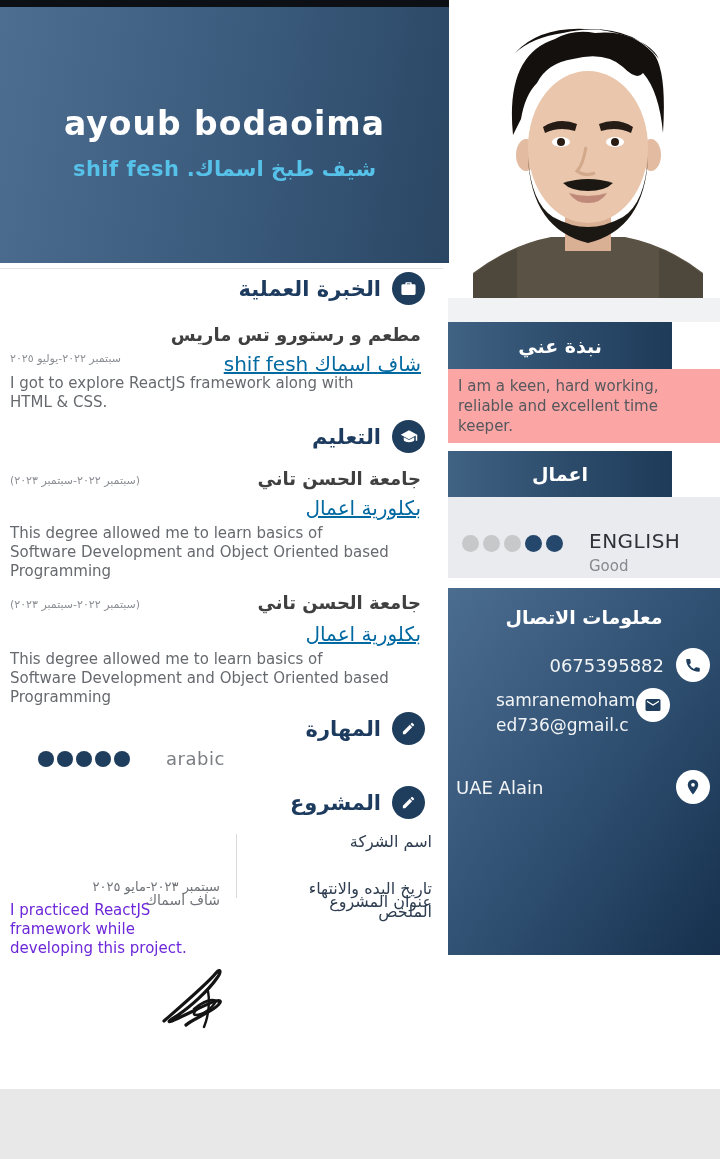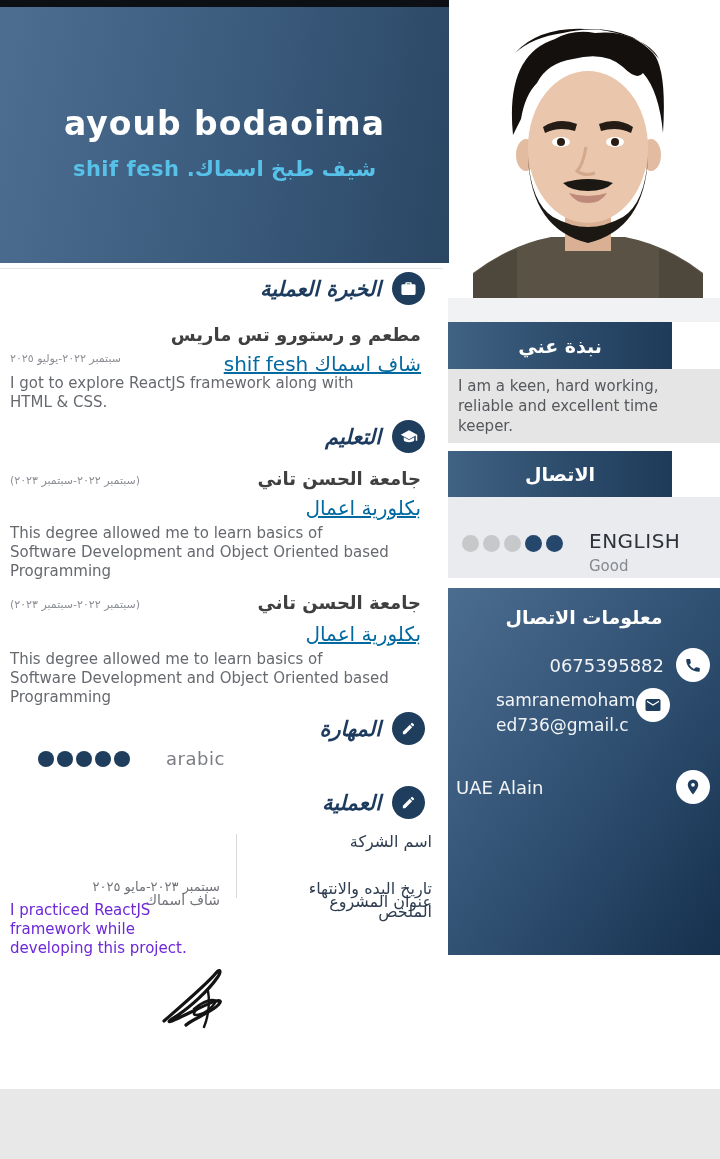--- a/index.html
+++ b/index.html
@@ -19,21 +19,21 @@
   
   .photo{position:absolute;left:455px;top:7px;width:265px;height:291px;background:#ffffff;overflow:hidden;}
   .photo svg{display:block;}
   .photo-strip{position:absolute;left:448px;top:298px;width:272px;height:24px;background:#f1f2f4;}
 
   
   .side-bar{position:absolute;left:448px;width:224px;display:flex;align-items:center;justify-content:center;
     background:linear-gradient(90deg,#406283 0%,#2c4b6b 55%,#1e3c59 100%);}
   .side-bar .bar-title{color:#ffffff;font-weight:bold;font-size:19px;direction:rtl;}
   .about-bar{top:322px;height:47px;}
-  .about-body{position:absolute;left:448px;top:369px;width:272px;height:74px;background:#e5e5e5;}
+  .about-body{position:absolute;left:448px;top:369px;width:272px;height:74px;background:#fca5a5;}
   .about-text{margin:8px 10px 0 10px;width:218px;color:#55585c;font-size:15px;line-height:1.33;}
   .lang-bar{top:451px;height:46px;}
   .lang-body{position:absolute;left:448px;top:497px;width:272px;height:81px;background:#e9ebee;}
   .lang-row{display:flex;align-items:flex-start;padding:32px 14px 0 14px;gap:26px;}
   .lang-dots{display:flex;gap:4px;margin-top:6px;}
   .lang-dots .dot{width:17px;height:17px;border-radius:50%;background:#c6c8ca;}
   .lang-dots .dot.filled{background:#24476b;}
   .lang-name{color:#2e3238;font-size:20px;letter-spacing:.5px;}
   .lang-level{color:#85888d;font-size:15px;margin-top:4px;}
 
@@ -47,21 +47,21 @@
   .c-row.loc{top:182px;justify-content:space-between;}
   .c-icon{width:34px;height:34px;border-radius:50%;background:#ffffff;display:flex;align-items:center;justify-content:center;flex:0 0 auto;}
   .c-text{color:#f2f4f6;font-size:18px;}
   .email-text{font-size:17px;width:140px;word-break:break-all;line-height:1.45;text-align:left;direction:ltr;}
 
   
   .bottom-strip{position:absolute;left:0;top:1089px;width:720px;height:70px;background:#e8e8e8;}
 
   
   .rule{position:absolute;left:0;top:268px;width:443px;height:1px;background:#e3e5e8;}
-  .sec-header{position:absolute;left:0;width:449px;direction:rtl;display:flex;align-items:center;gap:11px;padding-right:24px;box-sizing:border-box;font-style:italic;}
+  .sec-header{position:absolute;left:0;width:449px;direction:rtl;display:flex;align-items:center;gap:11px;padding-right:24px;box-sizing:border-box;}
   .sec-header .icon-circle{width:33px;height:33px;border-radius:50%;background:#1f3d5c;display:flex;align-items:center;justify-content:center;flex:0 0 auto;}
   .sec-header .sec-title{color:#1d3b5e;font-weight:bold;font-size:21px;}
 
   .r-align{position:absolute;left:0;width:449px;direction:rtl;box-sizing:border-box;padding-right:28px;}
   .entry-title{color:#404040;font-weight:bold;font-size:18px;}
   .entry-sub{color:#0369a1;font-size:20px;text-decoration:underline;}
   .date{position:absolute;left:10px;direction:rtl;color:#8b8e94;font-size:11px;white-space:nowrap;}
   .body-text{position:absolute;left:10px;color:#66696e;font-size:15px;line-height:1.28;text-align:left;}
 
   .skill-row{position:absolute;left:38px;top:748px;display:flex;align-items:center;gap:36px;}
@@ -129,21 +129,21 @@
   <div class="photo-strip"></div>
 
   <div class="side-bar about-bar">
     <span class="bar-title">نبذة عني</span>
   </div>
   <div class="about-body">
     <div class="about-text">I am a keen, hard working, reliable and excellent time keeper.</div>
   </div>
 
   <div class="side-bar lang-bar">
-    <span class="bar-title">الاتصال</span>
+    <span class="bar-title">اعمال</span>
   </div>
   <div class="lang-body">
     <div class="lang-row">
       <div class="lang-dots">
           <span class="dot"></span>
           <span class="dot"></span>
           <span class="dot"></span>
           <span class="dot filled"></span>
           <span class="dot filled"></span>
         </div>
@@ -246,21 +246,21 @@
       </div>
     <span class="skill-name">arabic</span>
   </div>
 
   <div class="sec-header" style="top:786px;">
     <span class="icon-circle">
       <svg width="15" height="15" viewBox="0 0 24 24">
           <path fill="#ffffff" d="M3 17.25V21h3.75L17.81 9.94l-3.75-3.75L3 17.25zM20.71 7.04a1 1 0 000-1.41l-2.34-2.34a1 1 0 00-1.41 0l-1.83 1.83 3.75 3.75 1.83-1.83z"></path>
         </svg>
     </span>
-    <span class="sec-title">العملية</span>
+    <span class="sec-title">المشروع</span>
   </div>
 
   <div class="proj-row" style="top:832px;">
     <div class="proj-label">اسم الشركة</div>
   </div>
   <div class="proj-row" style="top:892px;">
     <div class="proj-value">شاف اسماك</div>
     <div class="proj-label">عنوان المشروع</div>
   </div>
   <div class="proj-row" style="top:879px;">

